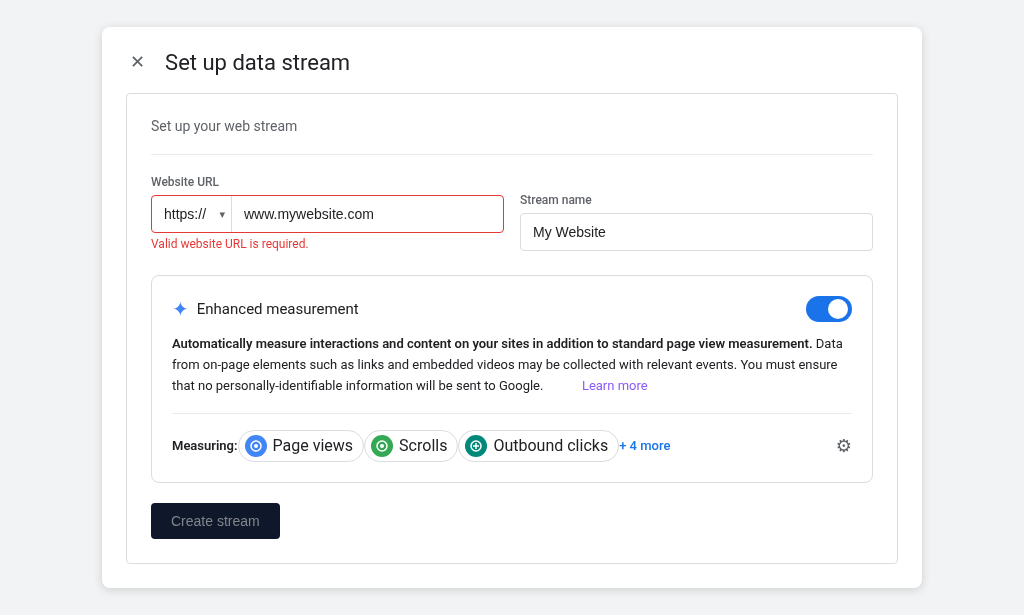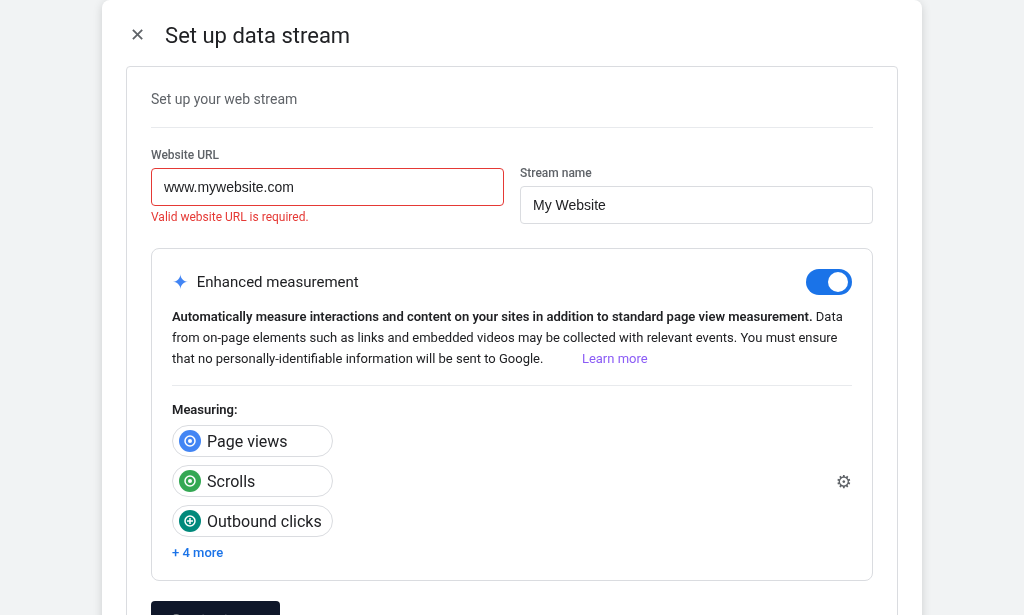--- a/index.html
+++ b/index.html
@@ -236,23 +236,22 @@
       display: flex;
       align-items: center;
       gap: 8px;
       flex-wrap: wrap;
       border-top: 1px solid #e8eaed;
       padding-top: 16px;
       justify-content: space-between;
     }
     .measuring-left {
       display: flex;
-      gap: 8px;
+      align-items: center;
       flex-wrap: wrap;
-      flex-direction: column;
     }
     .measuring-label {
       font-size: 13px;
       font-weight: 600;
       color: #202124;
     }
     .measuring-badge {
       display: flex;
       align-items: center;
       gap: 6px;
@@ -317,20 +316,26 @@
 
   <div class="dialog-body">
     <div class="card">
       <div class="card-title">Set up your web stream</div>
       <div class="divider"></div>
 
       <div class="form-row">
         <div class="form-group url-group">
           <label class="form-label">Website URL</label>
           <div class="url-input-row">
+            <div class="protocol-wrapper">
+              <select class="protocol-select">
+                <option>https://</option>
+                <option>http://</option>
+              </select>
+            </div>
             <input type="text" class="url-text-input" value="www.mywebsite.com" placeholder="www.mywebsite.com" style="">
           </div>
           <span class="error-text">Valid website URL is required.</span>
         </div>
 
         <div class="form-group name-group">
           <label class="form-label">Stream name</label>
           <input type="text" class="stream-name-input" value="My Website" placeholder="My Website" style="">
         </div>
       </div>

